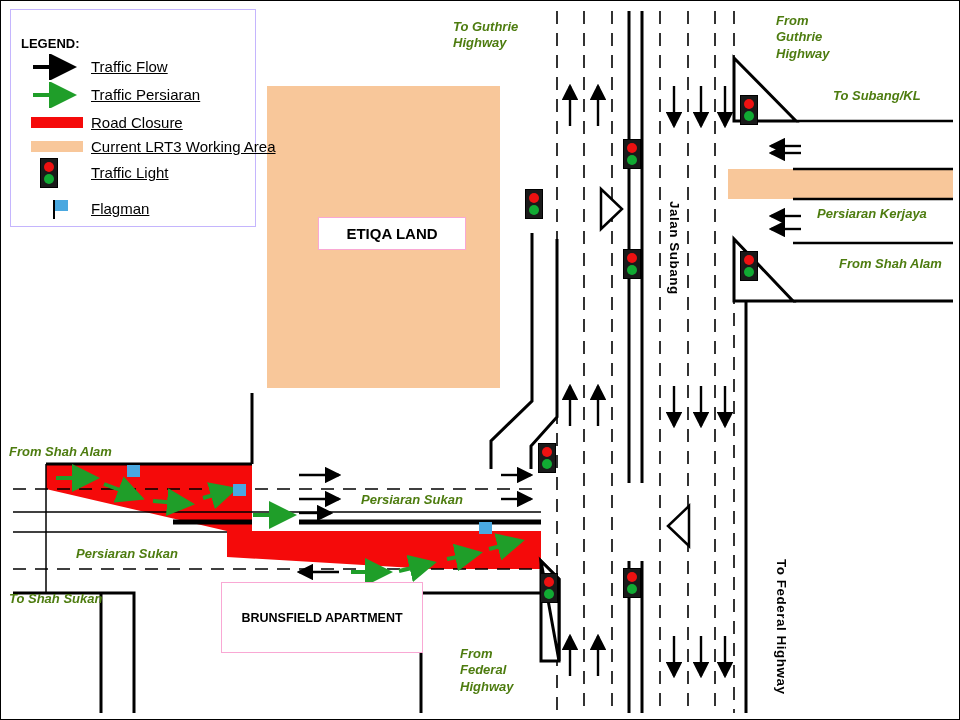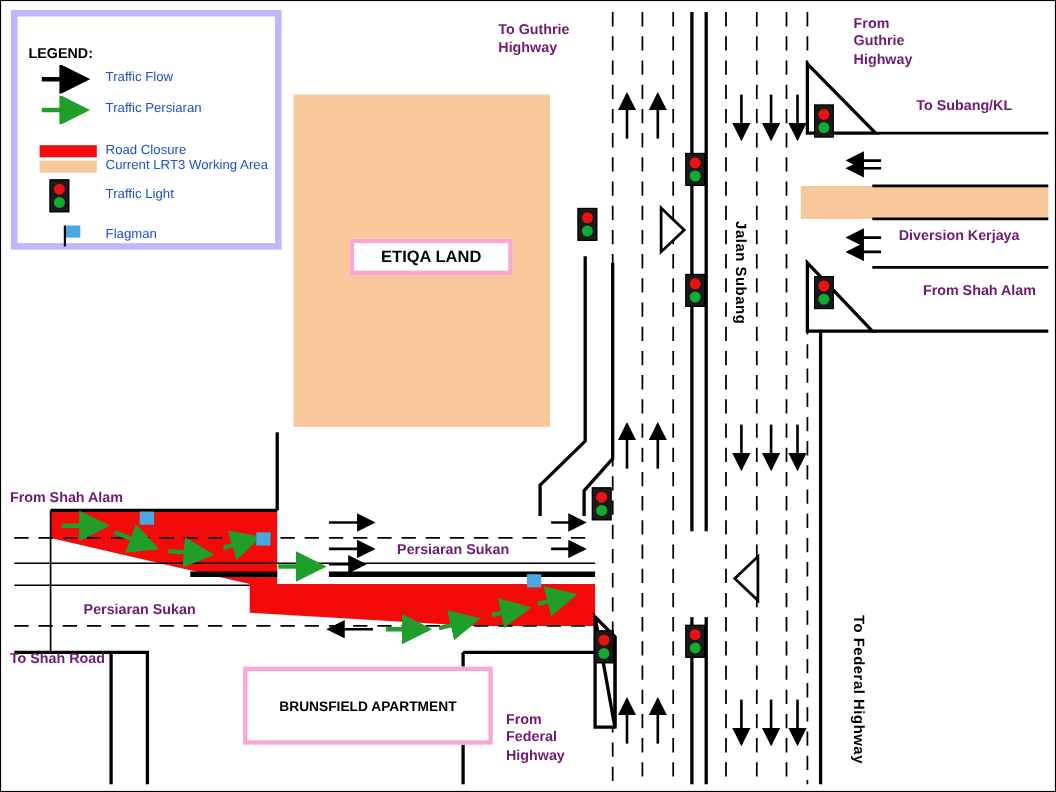--- a/index.html
+++ b/index.html
@@ -22,56 +22,58 @@
     left: 0;
     top: 0;
     width: 960px;
     height: 720px;
   }
   .lbl {
     position: absolute;
     font-family: "Liberation Sans", sans-serif;
     font-size: 13px;
     font-weight: bold;
-    color: #701a75;
+    color: #4d7c0f;
     line-height: 1.25;
     white-space: pre-line;
+    font-style: italic;
   }
   
   #legend {
     position: absolute;
     left: 9px;
     top: 8px;
     width: 246px;
     height: 218px;
     background: #ffffff;
-    border: 6px solid #c4b5fd;
+    border: 1px solid #c4b5fd;
     box-sizing: border-box;
   }
   #legend .legend-title {
     position: absolute;
     left: 10px;
     top: 26px;
     font-size: 13px;
     font-weight: bold;
   }
   #legend .row {
     position: absolute;
     left: 10px;
     width: 230px;
     height: 26px;
   }
   #legend .row .txt {
     position: absolute;
     left: 70px;
     top: 4px;
-    font-size: 12px;
+    font-size: 15px;
     font-weight: normal;
-    color: #1d4ed8;
+    color: #000000;
     white-space: nowrap;
+    text-decoration: underline;
   }
   #legend .swatch {
     position: absolute;
     left: 8px;
     top: 0;
     width: 56px;
     height: 26px;
   }
   
   .tl {
@@ -95,30 +97,30 @@
   .flag {
     position: absolute;
     width: 13px;
     height: 12px;
     background: #4aa8e0;
   }
   
   .boxlabel {
     position: absolute;
     background: #ffffff;
-    border: 4px solid #f9a8d4;
+    border: 1px solid #f9a8d4;
     box-sizing: border-box;
     display: flex;
     align-items: center;
     justify-content: center;
     font-weight: bold;
     color: #000;
   }
   #etiqa-label { left: 317px; top: 216px; width: 148px; height: 33px; font-size: 15px; }
-  #brunsfield-label { left: 220px; top: 605px; width: 227px; height: 71px; font-size: 12.5px; }
+  #brunsfield-label { left: 220px; top: 581px; width: 202px; height: 71px; font-size: 12.5px; }
   .vertical-text {
     position: absolute;
     writing-mode: vertical-rl;
     font-weight: bold;
     font-size: 13.5px;
     color: #000;
     line-height: 1.15;
     letter-spacing: 0.5px;
   }
 </style>
@@ -265,21 +267,21 @@
         <defs>
             <marker id="lgB" markerWidth="7" markerHeight="7" refX="6" refY="3.5" orient="auto">
               <polygon points="0,0 7,3.5 0,7" fill="#1f9e29"></polygon>
             </marker>
           </defs>
         <path d="M4,13 L44,13" stroke="#1f9e29" stroke-width="4" marker-end="url(#lgB)"></path>
       </svg>
       <span class="txt">Traffic Persiaran</span>
     </div>
 
-    <div class="row" style="top:110px;">
+    <div class="row" style="top:100px;">
       <svg class="swatch" viewBox="0 0 56 26">
         <rect x="2" y="7" width="52" height="11" fill="#f50a0a"></rect>
       </svg>
       <span class="txt">Road  Closure</span>
     </div>
 
     <div class="row" style="top:124px;text-align:right;">
       <svg class="swatch" viewBox="0 0 56 26">
         <rect x="2" y="7" width="52" height="11" fill="#f8c79a"></rect>
       </svg>
@@ -342,26 +344,26 @@
   <span class="flag" style="left:126px; top:464px;"></span>
   <span class="flag" style="left:232px; top:483px;"></span>
   <span class="flag" style="left:478px; top:521px;"></span>
 
   <div class="lbl" style="left:452px; top:18px;">To Guthrie
 Highway</div>
   <div class="lbl" style="left:775px; top:12px;">From
 Guthrie
 Highway</div>
   <div class="lbl" style="left:832px; top:87px;">To Subang/KL</div>
-  <div class="lbl" style="left:816px; top:205px;">Diversion Kerjaya</div>
+  <div class="lbl" style="left:816px; top:205px;">Persiaran Kerjaya</div>
   <div class="lbl" style="left:838px; top:255px;">From Shah Alam</div>
   <div class="lbl" style="left:8px; top:443px;">From Shah Alam</div>
   <div class="lbl" style="left:360px; top:491px;">Persiaran Sukan</div>
   <div class="lbl" style="left:75px; top:545px;">Persiaran Sukan</div>
-  <div class="lbl" style="left:8px; top:590px;">To Shah Road</div>
+  <div class="lbl" style="left:8px; top:590px;">To Shah Sukan</div>
   <div class="lbl" style="left:459px; top:645px;">From
 Federal
 Highway</div>
 
   <div class="vertical-text" style="left:665px; top:200px;">Jalan Subang</div>
   <div class="vertical-text" style="left:772px; top:558px;">To Federal Highway</div>
 
 </div>
 
 </body></html>

